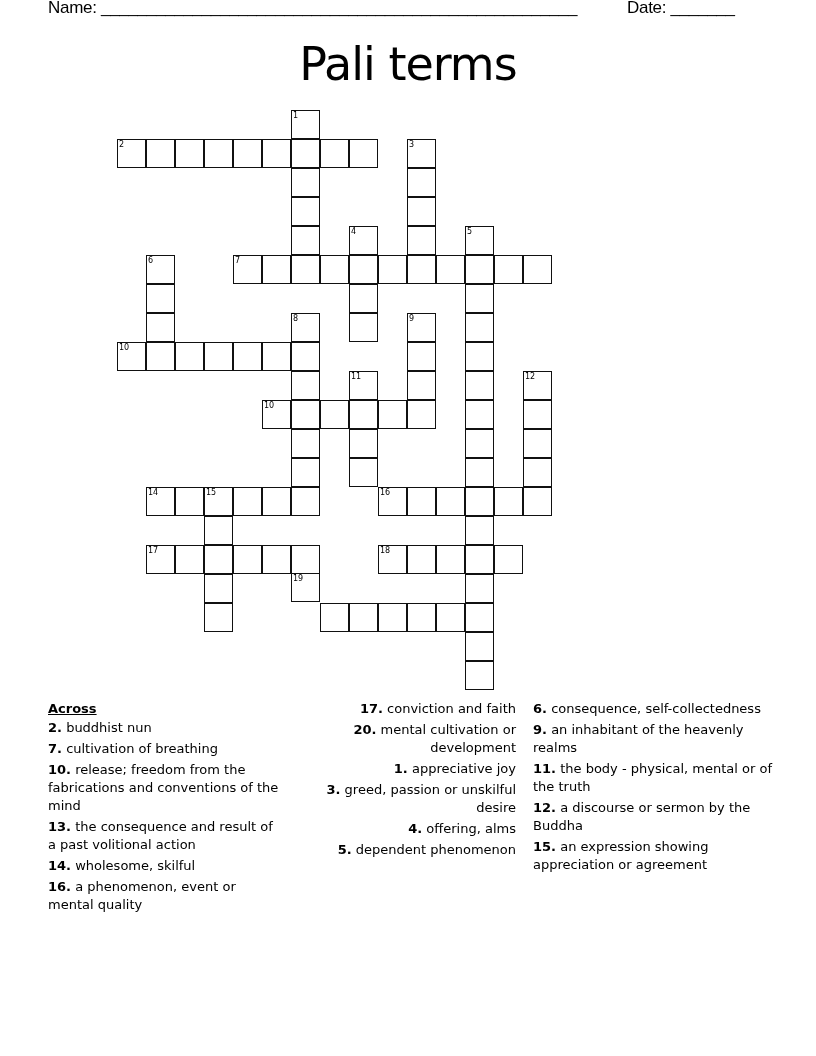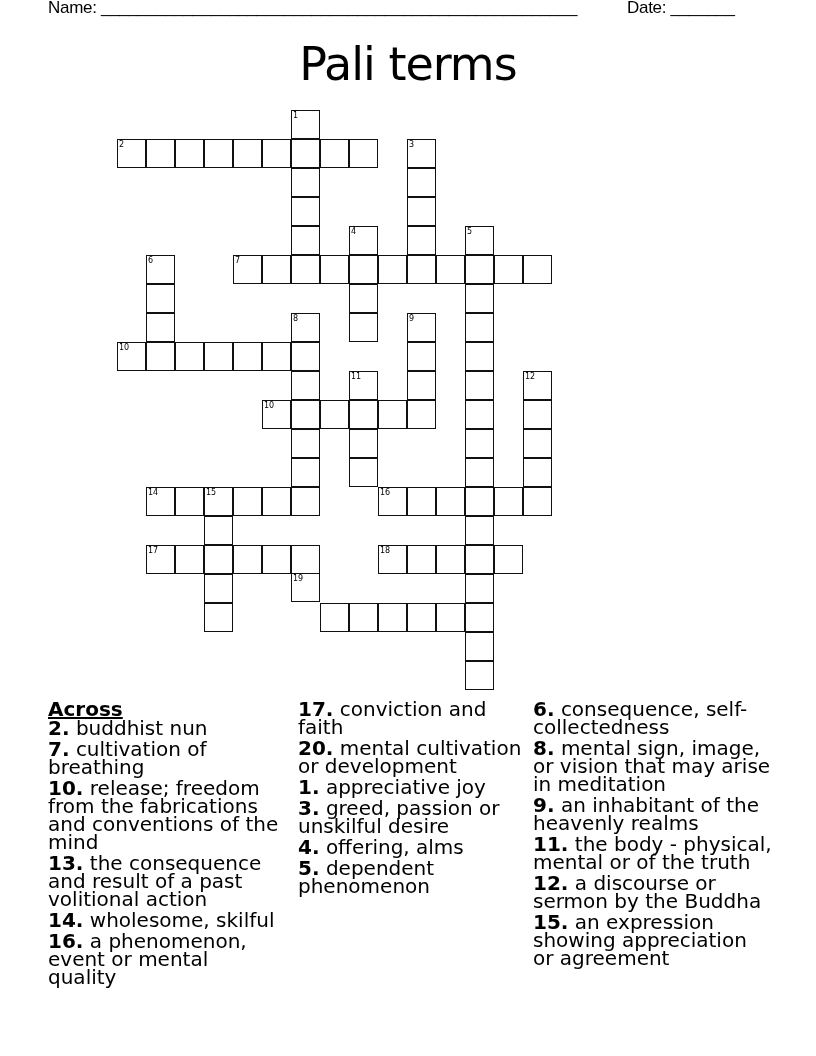--- a/index.html
+++ b/index.html
@@ -19,27 +19,27 @@
   .cell {
     position: absolute; width: 29px; height: 29px; box-sizing: border-box;
     border: 1.5px solid #111; background: #fff;
   }
   .cell .num {
     position: absolute; left: 1px; top: 0px; font-family: "DejaVu Sans", sans-serif;
     font-size: 8px; line-height: 9px; color: #000;
   }
   .clues {
     position: absolute; top: 700px; font-family: "DejaVu Sans", sans-serif;
-    font-size: 20px; line-height: 18px;
+    font-size: 13px; line-height: 18px;
   }
   .clues .heading { font-weight: bold; text-decoration: underline; margin-bottom: 1px; }
   .clue { margin-bottom: 3px; }
   .clue b { font-weight: bold; }
   .col1 { left: 48px; width: 232px; }
-  .col2 { left: 298px; width: 232px; }
+  .col2 { left: 284px; width: 232px; text-align: right; }
   .col3 { left: 533px; width: 240px; }
 </style>
 </head>
 <body>
 
 <div class="header-line">
   <span class="name-field">Name: ____________________________________________________</span>
   <span class="date-field">Date: _______</span>
 </div>
 
@@ -206,18 +206,17 @@
   <div class="clue"><b>17.</b> <span>conviction and faith</span></div>
   <div class="clue"><b>20.</b> <span>mental cultivation or development</span></div>
   <div class="clue"><b>1.</b> <span>appreciative joy</span></div>
   <div class="clue"><b>3.</b> <span>greed, passion or unskilful desire</span></div>
   <div class="clue"><b>4.</b> <span>offering, alms</span></div>
   <div class="clue"><b>5.</b> <span>dependent phenomenon</span></div>
 </div>
 
 <div class="clues col3">
   <div class="clue"><b>6.</b> <span>consequence, self-collectedness</span></div>
-  <div class="clue"><b>8.</b> <span>mental sign, image, or vision that may arise in meditation</span></div>
   <div class="clue"><b>9.</b> <span>an inhabitant of the heavenly realms</span></div>
   <div class="clue"><b>11.</b> <span>the body - physical, mental or of the truth</span></div>
   <div class="clue"><b>12.</b> <span>a discourse or sermon by the Buddha</span></div>
   <div class="clue"><b>15.</b> <span>an expression showing appreciation or agreement</span></div>
 </div>
 
 </body></html>

